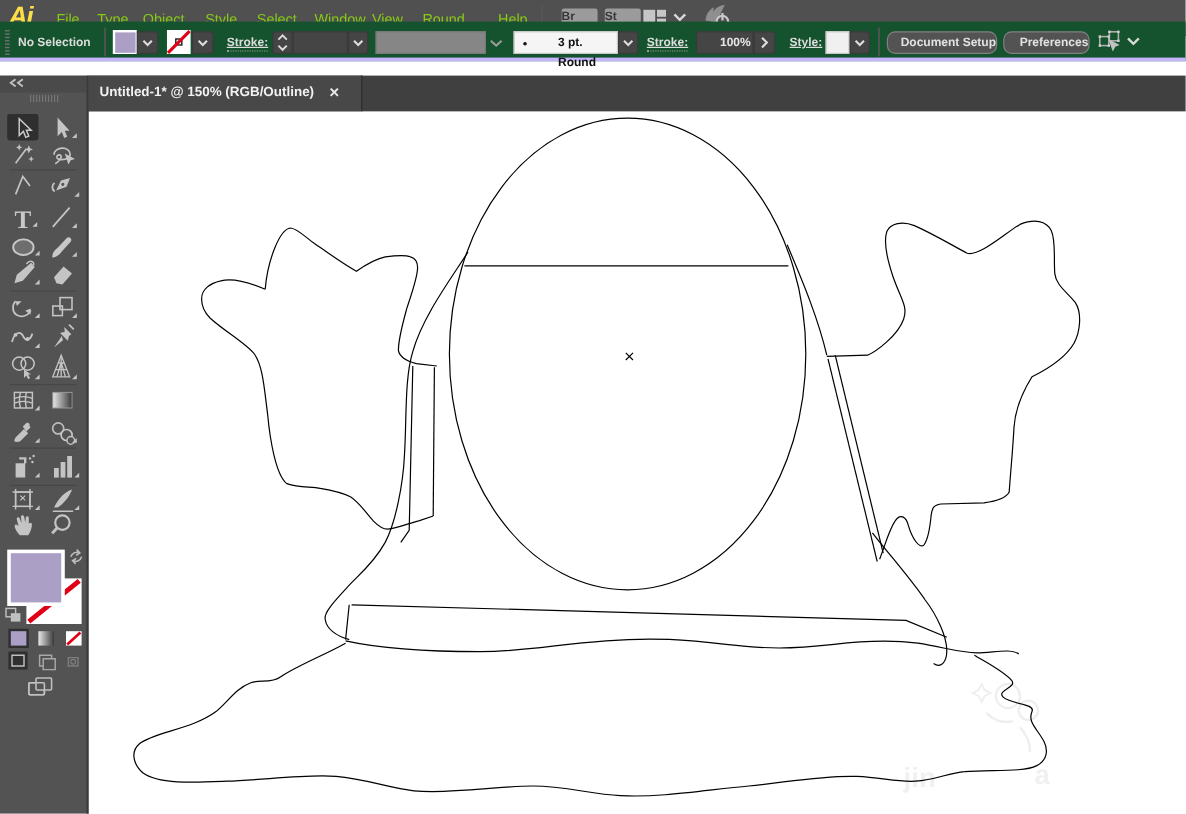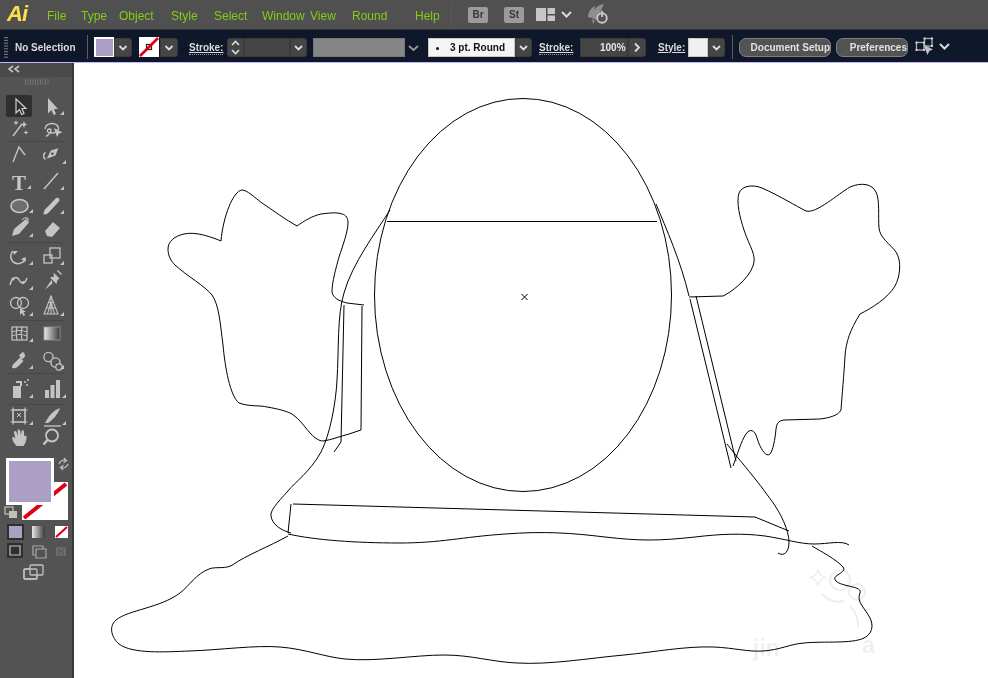--- a/index.html
+++ b/index.html
@@ -7,27 +7,27 @@
     font-family:"Liberation Sans", sans-serif; }
   #app { position:absolute; left:0; top:0; width:988px; height:678px; }
   .abs { position:absolute; }
 
   
   #menubar { position:absolute; left:0; top:0; width:988px; height:30px;
     background:#505050; border-bottom:1px solid #353535; }
   #ailogo { position:absolute; left:7px; top:1px; font-size:22px; font-weight:bold;
     color:#fde047; letter-spacing:-1px;font-style:italic; }
   .menu { position:absolute; top:9px; font-size:12px; color:#84cc16; }
-  .sqbtn { position:absolute; top:7px; width:20px; height:16px; background:#9b9b9b;
+  .sqbtn { position:absolute; top:7px; width:30px; height:16px; background:#9b9b9b;
     border-radius:2px; color:#383838; font-size:10px; font-weight:bold;
-    text-align:center; line-height:16px; }
+    text-align:left; line-height:16px; }
 
   
-  #ctrlbar { position:absolute; left:0; top:30px; width:988px; height:33px;
-    background:#0f172a; border-bottom:1px solid #c4b5fd; }
+  #ctrlbar { position:absolute; left:0; top:18px; width:988px; height:33px;
+    background:#14532d; border-bottom:3px solid #c4b5fd; }
   #noselect { position:absolute; left:15px; top:12px; font-size:10px; font-weight:bold;
     color:#dcdcdc; }
   .lbl { position:absolute; top:12px; font-size:10px; font-weight:bold; color:#dcdcdc;
     border-bottom:1px dotted #9a9a9a; padding-bottom:1px;text-decoration:underline; }
   .darkfield { position:absolute; top:8px; height:19px; background:#454545;
     border:1px solid #3a3a3a; }
   .chevbox { position:absolute; top:8px; height:19px; background:#454545;
     border:1px solid #3a3a3a; }
   .btn { position:absolute; top:8px; height:19px; background:#535353;
     border:1px solid #808080; border-radius:7px; color:#e2e2e2; font-size:10px;
@@ -135,21 +135,21 @@
         </svg>
     </div>
 
     <div class="abs" style="left:313px;top:8px;width:92px;height:19px;background:#868686;border:1px solid #787878"></div>
     <div class="abs" style="left:404px;top:8px;width:19px;height:19px">
       <svg width="19" height="19" viewBox="0 0 19 19">
           <path d="M5,8 L9.5,12 L14,8" stroke="#9a9a9a" stroke-width="1.8" fill="none"></path>
         </svg>
     </div>
 
-    <div class="abs" style="left:428px;top:8px;width:87px;height:19px;background:#f5f5f5;border:1px solid #c8c8c8;color:#111;font-size:10px;font-weight:bold;text-align:center;padding-left:12px;line-height:17px">3 pt. Round</div>
+    <div class="abs" style="left:428px;top:8px;width:87px;height:19px;background:#f5f5f5;border:1px solid #c8c8c8;color:#111;font-size:10px;font-weight:bold;text-align:left;padding-left:36px;line-height:17px">3 pt. Round</div>
     <div class="abs" style="left:436px;top:17px;width:3px;height:3px;background:#111;border-radius:50%"></div>
     <div class="chevbox" style="left:515px;width:17px;border-radius:0 3px 3px 0">
       <svg width="15" height="17" viewBox="0 0 15 17">
           <path d="M4,7 L7.5,10.5 L11,7" stroke="#dcdcdc" stroke-width="1.8" fill="none"></path>
         </svg>
     </div>
     <span class="lbl" style="left:539px">Stroke:</span>
     <div class="darkfield" style="left:580px;width:48px;color:#e6e6e6;font-size:10px;font-weight:bold;padding-left:19px;line-height:17px">100%</div>
     <div class="chevbox" style="left:628px;width:18px;border-radius:0 3px 3px 0">
       <svg width="16" height="17" viewBox="0 0 16 17">
@@ -358,20 +358,26 @@
       </g>
 
       <g stroke="#c0c0c0" stroke-width="1.3" fill="none">
         <rect x="24" y="569" width="13" height="10" rx="1" fill="#535353"></rect>
         <rect x="30" y="565" width="13" height="10" rx="1" fill="#535353"></rect>
         <rect x="24" y="569" width="13" height="10" rx="1"></rect>
       </g>
     </svg>
   </div>
 
+  <div id="tabbar">
+    <div id="tab">
+      <span id="tabtext">Untitled-1* @ 150% (RGB/Outline)</span>
+      <span id="tabx">✕</span>
+    </div>
+  </div>
 
   <div id="canvas">
     <svg width="914" height="585" viewBox="74 93 914 585" id="artsvg">
 
       <g opacity="0.16" stroke="#999" fill="none" stroke-width="2">
         <circle cx="840" cy="580" r="10"></circle>
         <circle cx="857" cy="592" r="8"></circle>
         <path d="M822,594 C828,600 836,603 844,601 M850,606 C856,613 859,620 858,627"></path>
         <path d="M818,570 l2.5,5 l5,2.5 l-5,2.5 l-2.5,5 l-2.5,-5 l-5,-2.5 l5,-2.5 z" stroke-width="1.5"></path>
       </g>

